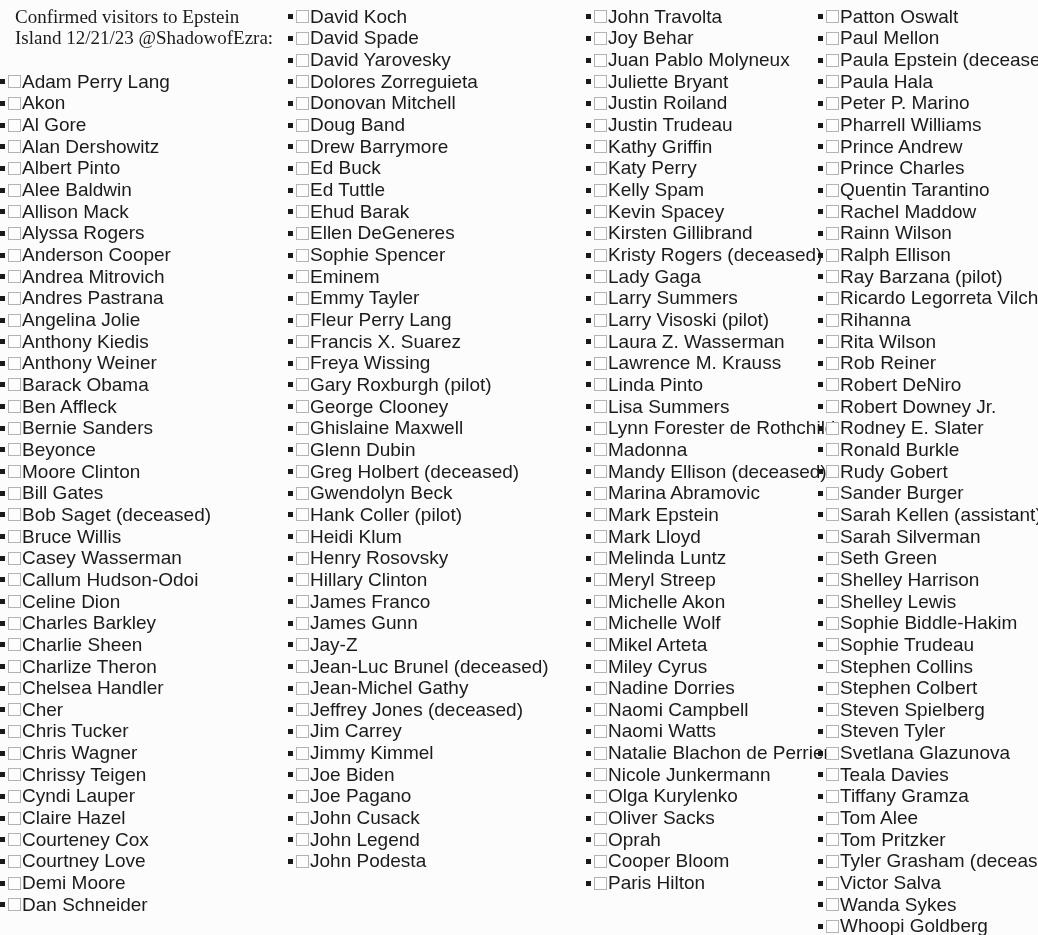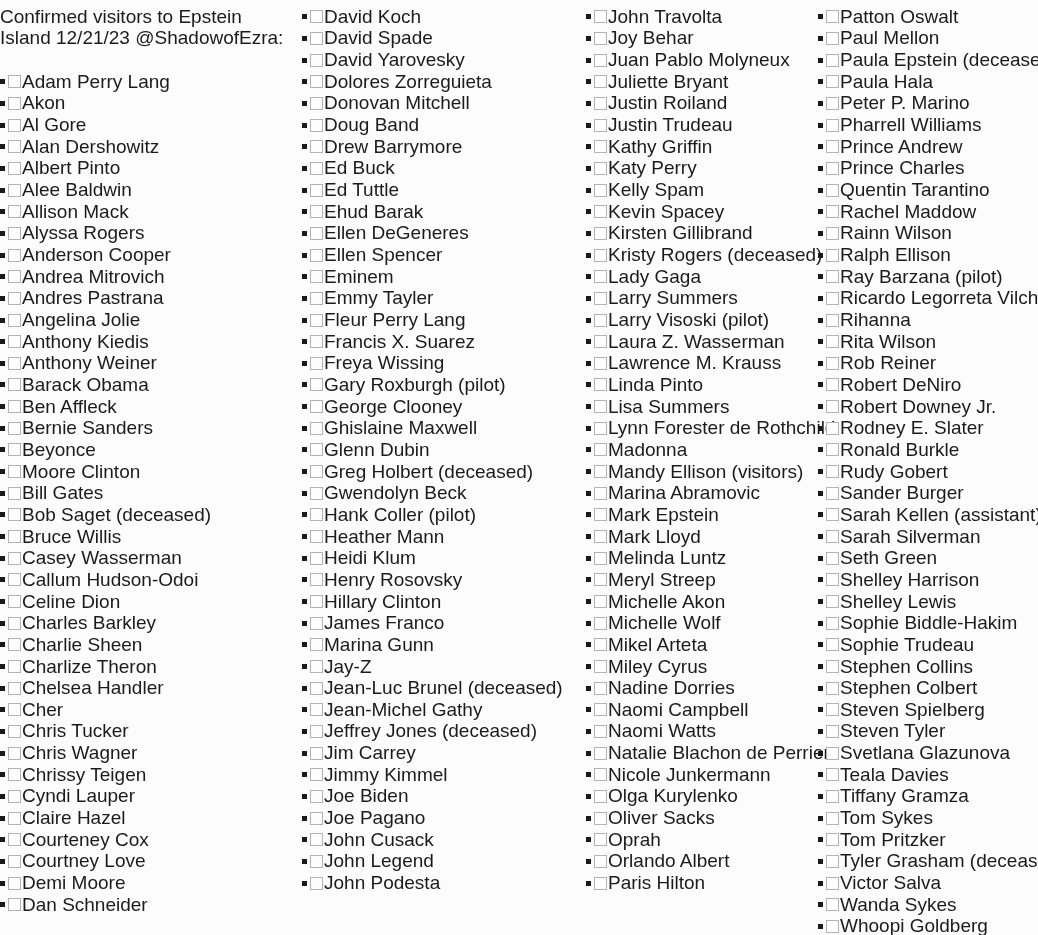--- a/index.html
+++ b/index.html
@@ -11,29 +11,30 @@
     font-family: "Liberation Sans", "DejaVu Sans", sans-serif;
     font-size: 19px;
     color: #1b1b1b;
     -webkit-font-smoothing: antialiased;
   }
   .column {
     position: absolute;
     top: 6px;
   }
   #col-0 { left: 0px; }
-  #col-1 { left: 302px; }
+  #col-1 { left: 288px; }
   #col-2 { left: 586px; }
   #col-3 { left: 818px; }
   .header-line {
     height: 21.66px;
     display: flex;
     align-items: center;
     white-space: nowrap;
-    padding-left: 0;
+    padding-left: 15px;
+    font-family: Liberation Serif, serif;
   }
   .spacer-row { height: 21.66px; }
   .item {
     height: 21.66px;
     display: flex;
     align-items: center;
     white-space: nowrap;
   }
   .bullet {
     flex: 0 0 auto;
@@ -307,21 +308,21 @@
     <span class="name">Ehud Barak</span>
   </div>
     <div class="item">
     <span class="bullet"></span>
     <span class="checkbox"></span>
     <span class="name">Ellen DeGeneres</span>
   </div>
     <div class="item">
     <span class="bullet"></span>
     <span class="checkbox"></span>
-    <span class="name">Ellen Spencer</span>
+    <span class="name">Sophie Spencer</span>
   </div>
     <div class="item">
     <span class="bullet"></span>
     <span class="checkbox"></span>
     <span class="name">Eminem</span>
   </div>
     <div class="item">
     <span class="bullet"></span>
     <span class="checkbox"></span>
     <span class="name">Emmy Tayler</span>
@@ -372,46 +373,41 @@
     <span class="name">Gwendolyn Beck</span>
   </div>
     <div class="item">
     <span class="bullet"></span>
     <span class="checkbox"></span>
     <span class="name">Hank Coller (pilot)</span>
   </div>
     <div class="item">
     <span class="bullet"></span>
     <span class="checkbox"></span>
-    <span class="name">Heather Mann</span>
-  </div>
-    <div class="item">
-    <span class="bullet"></span>
-    <span class="checkbox"></span>
     <span class="name">Heidi Klum</span>
   </div>
     <div class="item">
     <span class="bullet"></span>
     <span class="checkbox"></span>
     <span class="name">Henry Rosovsky</span>
   </div>
     <div class="item">
     <span class="bullet"></span>
     <span class="checkbox"></span>
     <span class="name">Hillary Clinton</span>
   </div>
     <div class="item">
     <span class="bullet"></span>
     <span class="checkbox"></span>
     <span class="name">James Franco</span>
   </div>
     <div class="item">
     <span class="bullet"></span>
     <span class="checkbox"></span>
-    <span class="name">Marina Gunn</span>
+    <span class="name">James Gunn</span>
   </div>
     <div class="item">
     <span class="bullet"></span>
     <span class="checkbox"></span>
     <span class="name">Jay-Z</span>
   </div>
     <div class="item">
     <span class="bullet"></span>
     <span class="checkbox"></span>
     <span class="name">Jean-Luc Brunel (deceased)</span>
@@ -565,21 +561,21 @@
     <span class="name">Lynn Forester de Rothchild</span>
   </div>
     <div class="item">
     <span class="bullet"></span>
     <span class="checkbox"></span>
     <span class="name">Madonna</span>
   </div>
     <div class="item">
     <span class="bullet"></span>
     <span class="checkbox"></span>
-    <span class="name">Mandy Ellison (visitors)</span>
+    <span class="name">Mandy Ellison (deceased)</span>
   </div>
     <div class="item">
     <span class="bullet"></span>
     <span class="checkbox"></span>
     <span class="name">Marina Abramovic</span>
   </div>
     <div class="item">
     <span class="bullet"></span>
     <span class="checkbox"></span>
     <span class="name">Mark Epstein</span>
@@ -655,21 +651,21 @@
     <span class="name">Oliver Sacks</span>
   </div>
     <div class="item">
     <span class="bullet"></span>
     <span class="checkbox"></span>
     <span class="name">Oprah</span>
   </div>
     <div class="item">
     <span class="bullet"></span>
     <span class="checkbox"></span>
-    <span class="name">Orlando Albert</span>
+    <span class="name">Cooper Bloom</span>
   </div>
     <div class="item">
     <span class="bullet"></span>
     <span class="checkbox"></span>
     <span class="name">Paris Hilton</span>
   </div>
   </div>
 
 <div class="column" id="col-3">
     <div class="item">
@@ -853,21 +849,21 @@
     <span class="name">Teala Davies</span>
   </div>
     <div class="item">
     <span class="bullet"></span>
     <span class="checkbox"></span>
     <span class="name">Tiffany Gramza</span>
   </div>
     <div class="item">
     <span class="bullet"></span>
     <span class="checkbox"></span>
-    <span class="name">Tom Sykes</span>
+    <span class="name">Tom Alee</span>
   </div>
     <div class="item">
     <span class="bullet"></span>
     <span class="checkbox"></span>
     <span class="name">Tom Pritzker</span>
   </div>
     <div class="item">
     <span class="bullet"></span>
     <span class="checkbox"></span>
     <span class="name">Tyler Grasham (deceased)</span>

